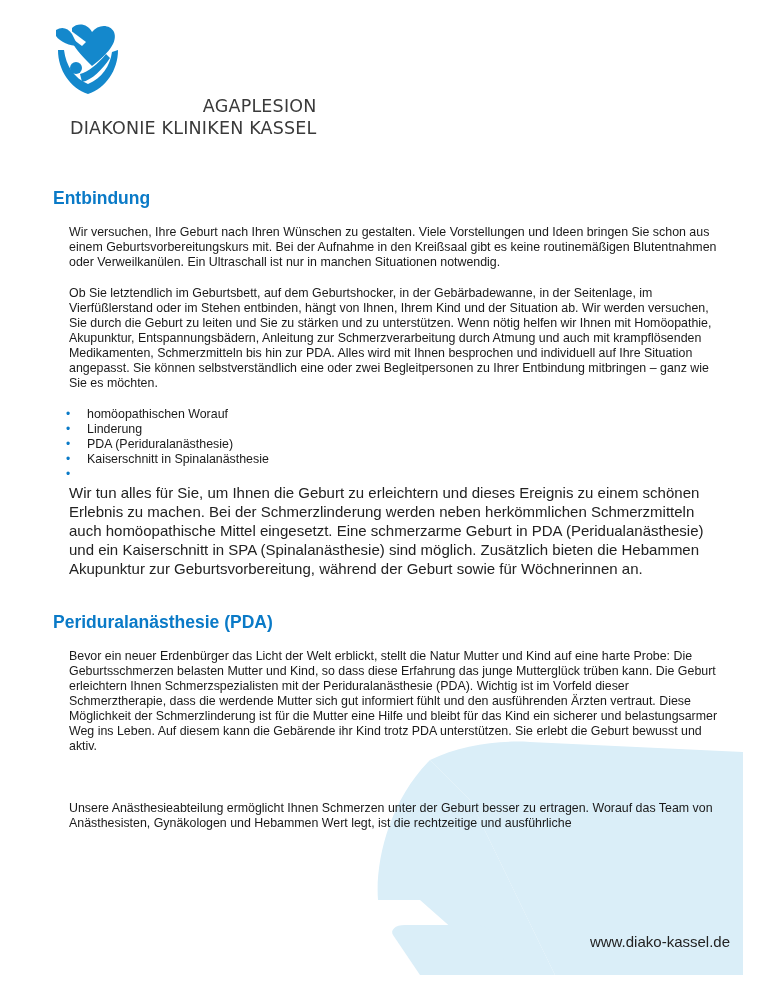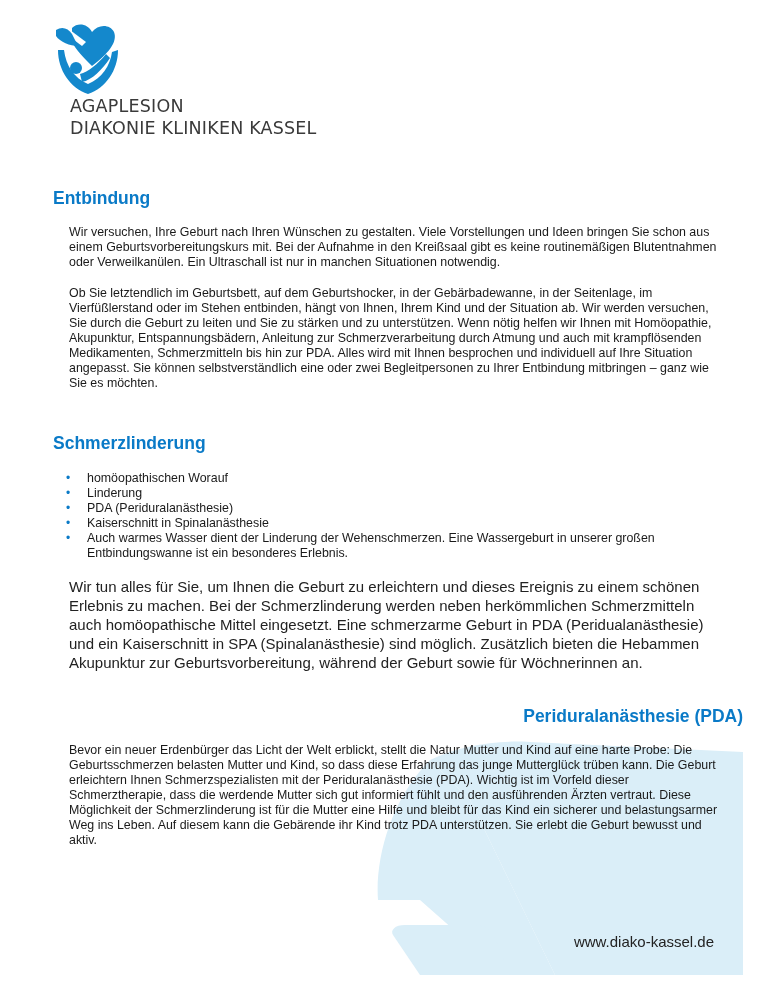--- a/index.html
+++ b/index.html
@@ -37,21 +37,21 @@
       left: 70px;
       top: 95px;
       z-index: 1;
       font-family: "DejaVu Sans", sans-serif;
       font-size: 17.5px;
       line-height: 22px;
       color: #3a3a3a;
       letter-spacing: 0.2px;
       font-weight: normal;
     }
-    .brand div { white-space: nowrap; }
+    .brand div { white-space: nowrap; text-align: right; }
     .content {
       position: absolute;
       left: 53px;
       top: 187px;
       width: 690px;
       z-index: 1;
     }
     h2 {
       margin: 0;
       color: #0a7ac7;
@@ -89,25 +89,25 @@
       left: 13px;
       top: 0;
       color: #0a7ac7;
       font-size: 12px;
     }
     .big {
       font-size: 15px;
       line-height: 19px;
       color: #222;
     }
-    .sec3-h { margin-top: 33px; margin-bottom: 16px; text-align: right; }
+    .sec3-h { margin-top: 33px; margin-bottom: 16px; }
     .gap { height: 15px; }
     .footer-url {
       position: absolute;
-      right: 54px;
+      right: 38px;
       top: 933px;
       z-index: 1;
       font-size: 15px;
       color: #222;
     }
   </style>
 </head>
 <body>
 
 <svg class="watermark" viewBox="0 0 768 994">
@@ -134,43 +134,42 @@
   <div>AGAPLESION</div>
   <div>DIAKONIE KLINIKEN KASSEL</div>
 </div>
 
 <div class="content">
 
   <h2 class="sec1-h">Entbindung</h2>
   <p>Wir versuchen, Ihre Geburt nach Ihren Wünschen zu gestalten. Viele Vorstellungen und Ideen bringen Sie schon aus einem Geburtsvorbereitungskurs mit. Bei der Aufnahme in den Kreißsaal gibt es keine routinemäßigen Blutentnahmen oder Verweilkanülen. Ein Ultraschall ist nur in manchen Situationen notwendig.</p>
   <p>Ob Sie letztendlich im Geburtsbett, auf dem Geburtshocker, in der Gebärbadewanne, in der Seitenlage, im Vierfüßlerstand oder im Stehen entbinden, hängt von Ihnen, Ihrem Kind und der Situation ab. Wir werden versuchen, Sie durch die Geburt zu leiten und Sie zu stärken und zu unterstützen. Wenn nötig helfen wir Ihnen mit Homöopathie, Akupunktur, Entspannungsbädern, Anleitung zur Schmerzverarbeitung durch Atmung und auch mit krampflösenden Medikamenten, Schmerzmitteln bis hin zur PDA. Alles wird mit Ihnen besprochen und individuell auf Ihre Situation angepasst. Sie können selbstverständlich eine oder zwei Begleitpersonen zu Ihrer Entbindung mitbringen – ganz wie Sie es möchten.</p>
 
-  <h2 class="sec2-h">Schmerzlinderung</h2>
   <ul>
     <li>
       <span class="bullet">•</span>
       <span>homöopathischen Worauf</span>
     </li>
     <li>
       <span class="bullet">•</span>
       <span>Linderung</span>
     </li>
     <li>
       <span class="bullet">•</span>
       <span>PDA (Periduralanästhesie)</span>
     </li>
     <li>
       <span class="bullet">•</span>
       <span>Kaiserschnitt in Spinalanästhesie</span>
     </li>
     <li>
       <span class="bullet">•</span>
-      <span>Auch warmes Wasser dient der Linderung der Wehenschmerzen. Eine Wassergeburt in unserer großen Entbindungswanne ist ein besonderes Erlebnis.</span>
     </li>
   </ul>
   <p class="big">Wir tun alles für Sie, um Ihnen die Geburt zu erleichtern und dieses Ereignis zu einem schönen Erlebnis zu machen. Bei der Schmerzlinderung werden neben herkömmlichen Schmerzmitteln auch homöopathische Mittel eingesetzt. Eine schmerzarme Geburt in PDA (Peridualanästhesie) und ein Kaiserschnitt in SPA (Spinalanästhesie) sind möglich. Zusätzlich bieten die Hebammen Akupunktur zur Geburtsvorbereitung, während der Geburt sowie für Wöchnerinnen an.</p>
 
   <h2 class="sec3-h">Periduralanästhesie (PDA)</h2>
   <p>Bevor ein neuer Erdenbürger das Licht der Welt erblickt, stellt die Natur Mutter und Kind auf eine harte Probe: Die Geburtsschmerzen belasten Mutter und Kind, so dass diese Erfahrung das junge Mutterglück trüben kann. Die Geburt erleichtern Ihnen Schmerzspezialisten mit der Periduralanästhesie (PDA). Wichtig ist im Vorfeld dieser Schmerztherapie, dass die werdende Mutter sich gut informiert fühlt und den ausführenden Ärzten vertraut. Diese Möglichkeit der Schmerzlinderung ist für die Mutter eine Hilfe und bleibt für das Kind ein sicherer und belastungsarmer Weg ins Leben. Auf diesem kann die Gebärende ihr Kind trotz PDA unterstützen. Sie erlebt die Geburt bewusst und aktiv.</p>
   <div class="gap"></div>
+  <p>Unsere Anästhesieabteilung ermöglicht Ihnen Schmerzen unter der Geburt besser zu ertragen. Worauf das Team von Anästhesisten, Gynäkologen und Hebammen Wert legt, ist die rechtzeitige und ausführliche</p>
 </div>
 
 <div class="footer-url">www.diako-kassel.de</div>
 
 </body></html>

